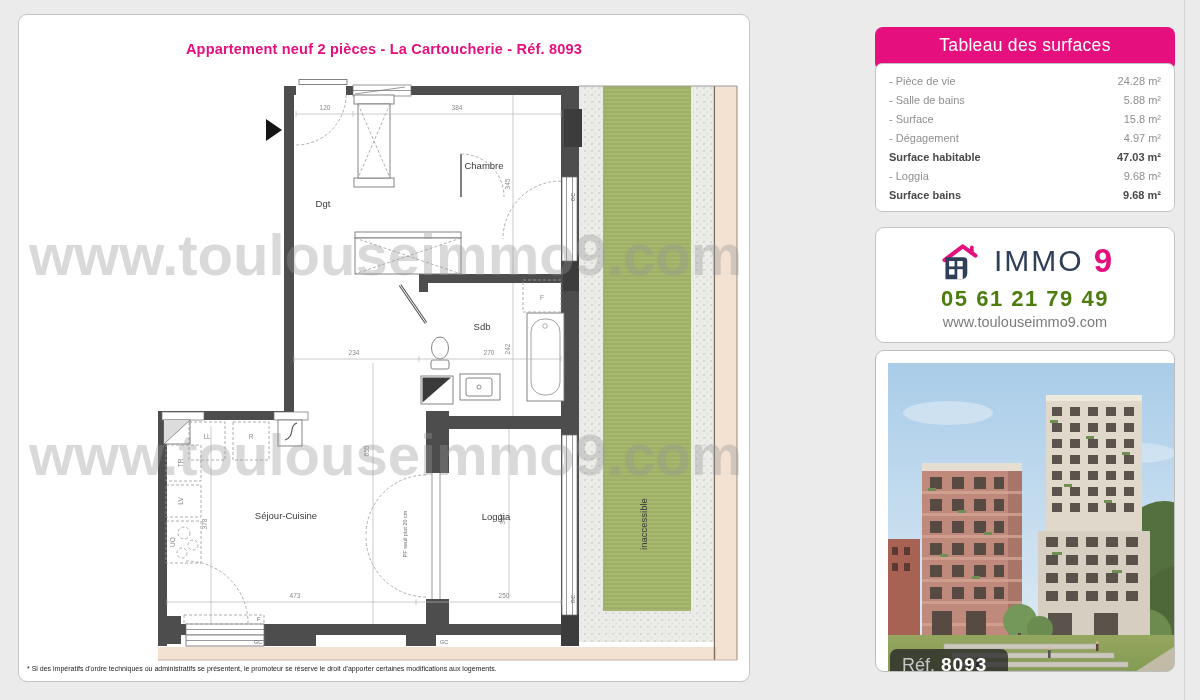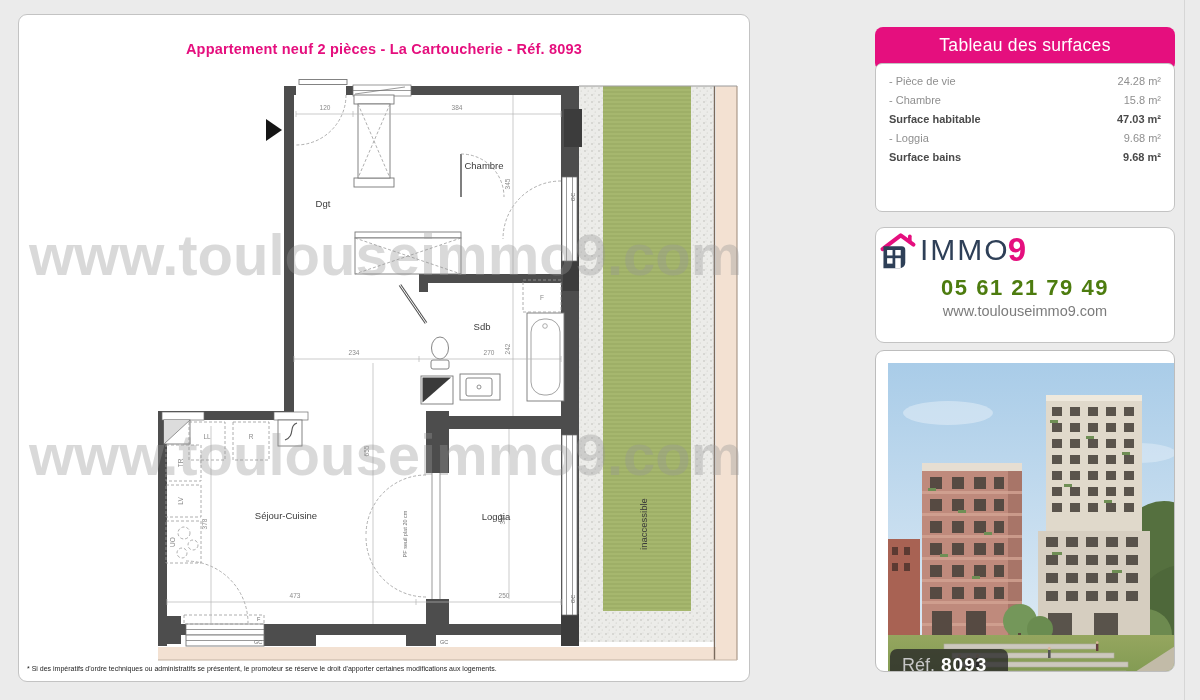--- a/index.html
+++ b/index.html
@@ -12,21 +12,21 @@
   #plan-wrap{position:absolute;left:130px;top:64px;width:592px;height:588px;}
   .watermark{position:absolute;left:10px;width:830px;font-size:58px;font-weight:700;color:rgba(150,150,150,.36);white-space:nowrap;letter-spacing:0;pointer-events:none;z-index:5;}
   #wm1{top:206px;} #wm2{top:406px;}
   #disclaimer{position:absolute;left:8px;bottom:9px;font-size:7px;color:#1c1c1c;}
   
   #surfaces-header{position:absolute;left:875px;top:27px;width:300px;height:44px;background:#e50f7e;border-radius:8px;color:#fff;text-align:center;line-height:36px;font-size:17.5px;letter-spacing:.3px;}
   #surfaces-body{left:875px;top:63px;width:300px;height:149px;border-radius:7px;padding:8px 13px;}
   .srow{display:flex;justify-content:space-between;font-size:11px;line-height:19px;color:#8f8f8f;}
   .srow.bold{color:#4a4a4a;font-weight:bold;}
   #contact-card{left:875px;top:227px;width:300px;height:116px;}
-  .logo-row{display:flex;align-items:center;justify-content:flex-start;gap:0;margin-top:2px;}
+  .logo-row{display:flex;align-items:center;justify-content:center;gap:12px;margin-top:13px;}
   .brand-text{font-size:30px;color:#2e3f57;letter-spacing:2px;font-weight:500;}
   .brand-digit{font-size:33px;color:#e50f7e;font-weight:600;margin-left:-2px;}
   #phone{text-align:center;font-size:22px;font-weight:800;color:#4d7c0f;margin-top:5px;letter-spacing:1.5px;}
   #website{text-align:center;font-size:14.5px;color:#7b7b7b;margin-top:2px;}
   #photo-card{left:875px;top:350px;width:300px;height:322px;overflow:hidden;padding:12px;border:1px solid #bdbdbd;}
   #edge-line{position:absolute;left:1184px;top:0;width:1px;height:700px;background:#d6d6d6;}
   
   text{font-family:"Liberation Sans",sans-serif;}
   .room{font-size:9.5px;fill:#3a3a3a;}
   .dim{font-size:6.5px;fill:#8a8a8a;}
@@ -244,22 +244,30 @@
     <div id="disclaimer">* Si des impératifs d'ordre techniques ou administratifs se présentent, le promoteur se réserve le droit d'apporter certaines modifications aux logements.</div>
   </div>
 
   <div id="surfaces-header">Tableau des surfaces</div>
   <div id="surfaces-body" class="card">
     <div class="srow">
       <span>- Pièce de vie</span>
       <span>24.28 m²</span>
     </div>
     <div class="srow">
-      <span>- Chambre</span>
+      <span>- Salle de bains</span>
+      <span>5.88 m²</span>
+    </div>
+    <div class="srow">
+      <span>- Surface</span>
       <span>15.8 m²</span>
+    </div>
+    <div class="srow">
+      <span>- Dégagement</span>
+      <span>4.97 m²</span>
     </div>
     <div class="srow bold">
       <span>Surface habitable</span>
       <span>47.03 m²</span>
     </div>
     <div class="srow">
       <span>- Loggia</span>
       <span>9.68 m²</span>
     </div>
     <div class="srow bold">

